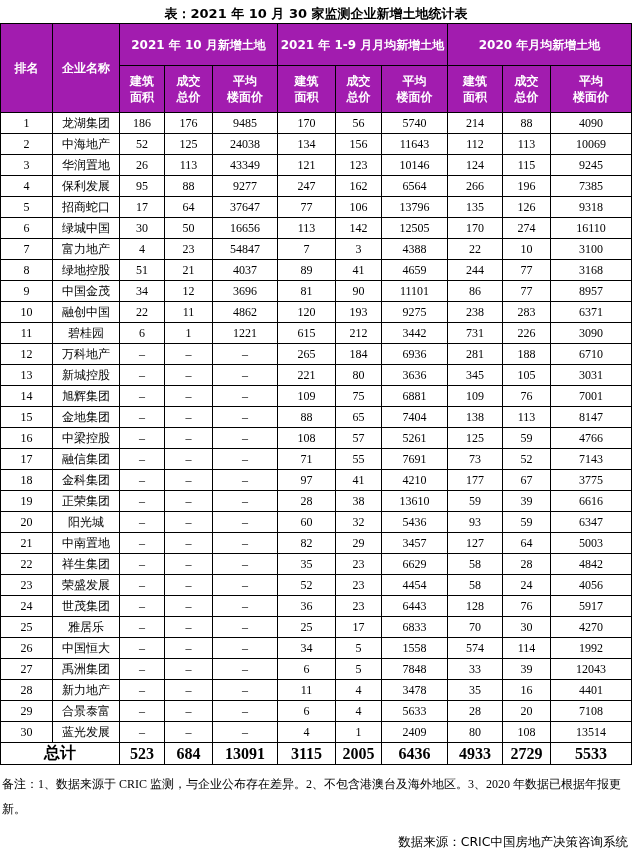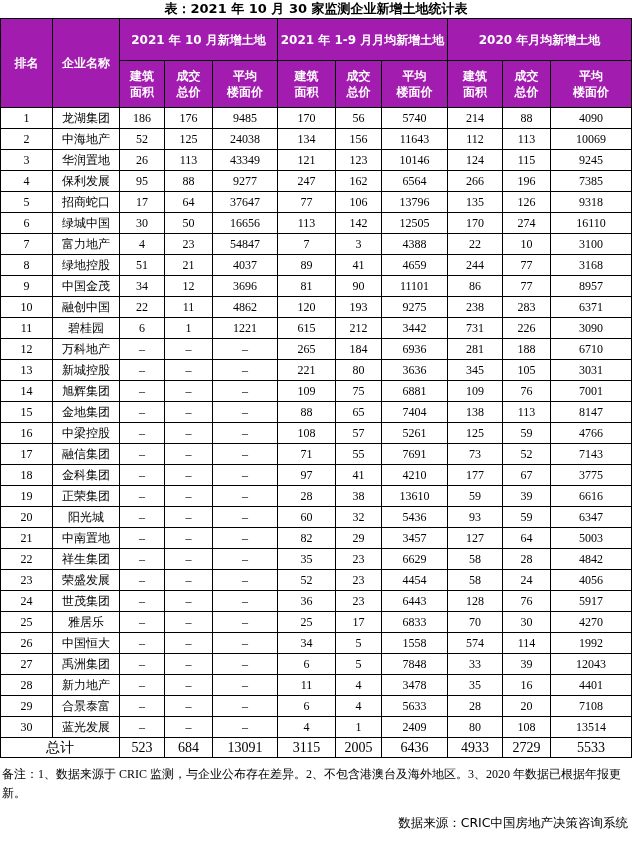--- a/index.html
+++ b/index.html
@@ -5,20 +5,21 @@
   html, body {
     margin: 0; padding: 0;
     width: 632px; height: 860px;
     background: #ffffff;
     color: #000000;
     font-family: "Liberation Serif", "DejaVu Serif", serif;
     overflow: hidden;
   }
   .page { width: 632px; }
   .title {
+    padding-top: 5px;
     text-align: center;
     font-size: 13px;
     font-weight: bold;
     font-family: "DejaVu Sans", "Liberation Sans", sans-serif;
   }
   .unit-note {
     text-align: right;
     font-size: 12px;
     font-weight: bold;
     margin: 4px 2px 4px 0;
@@ -47,29 +48,29 @@
   }
   thead tr.group-row th { height: 41px; }
   thead tr.sub-row th { height: 46px; white-space: pre-line; }
   tbody td {
     height: 20px;
     font-size: 12px;
     line-height: 14px;
   }
   tfoot td {
     height: 19px;
-    font-size: 14px;
-    font-weight: normal;
+    font-size: 16px;
+    font-weight: bold;
     border-top: 2px solid #000000;
     border-bottom: 2px solid #000000;
   }
   .notes {
     margin: 7px 2px 0 2px;
     font-size: 12px;
-    line-height: 19px;
+    line-height: 25px;
     text-align: left;
   }
   .source {
     margin: 12px 4px 0 0;
     text-align: right;
     font-size: 12.5px;
     font-weight: normal;
     font-family: "DejaVu Sans", "Liberation Sans", sans-serif;
   }
 </style>

